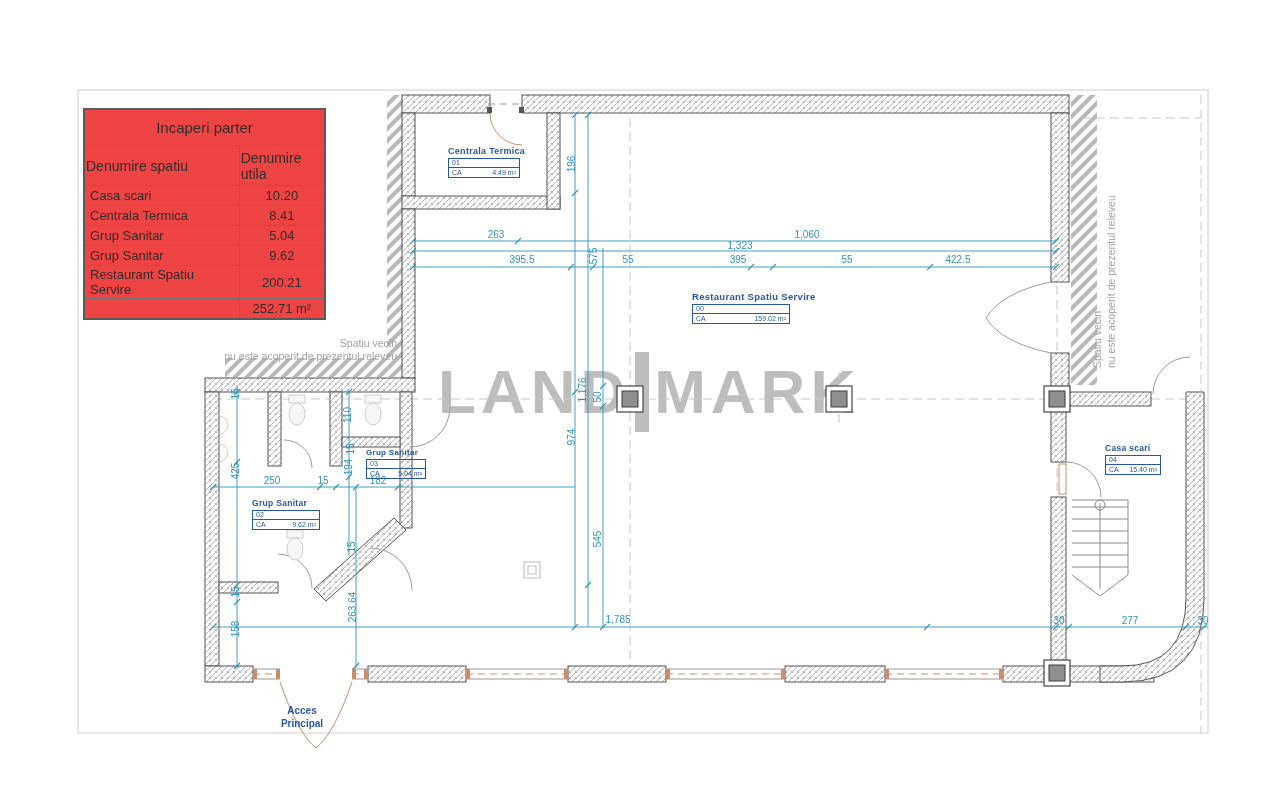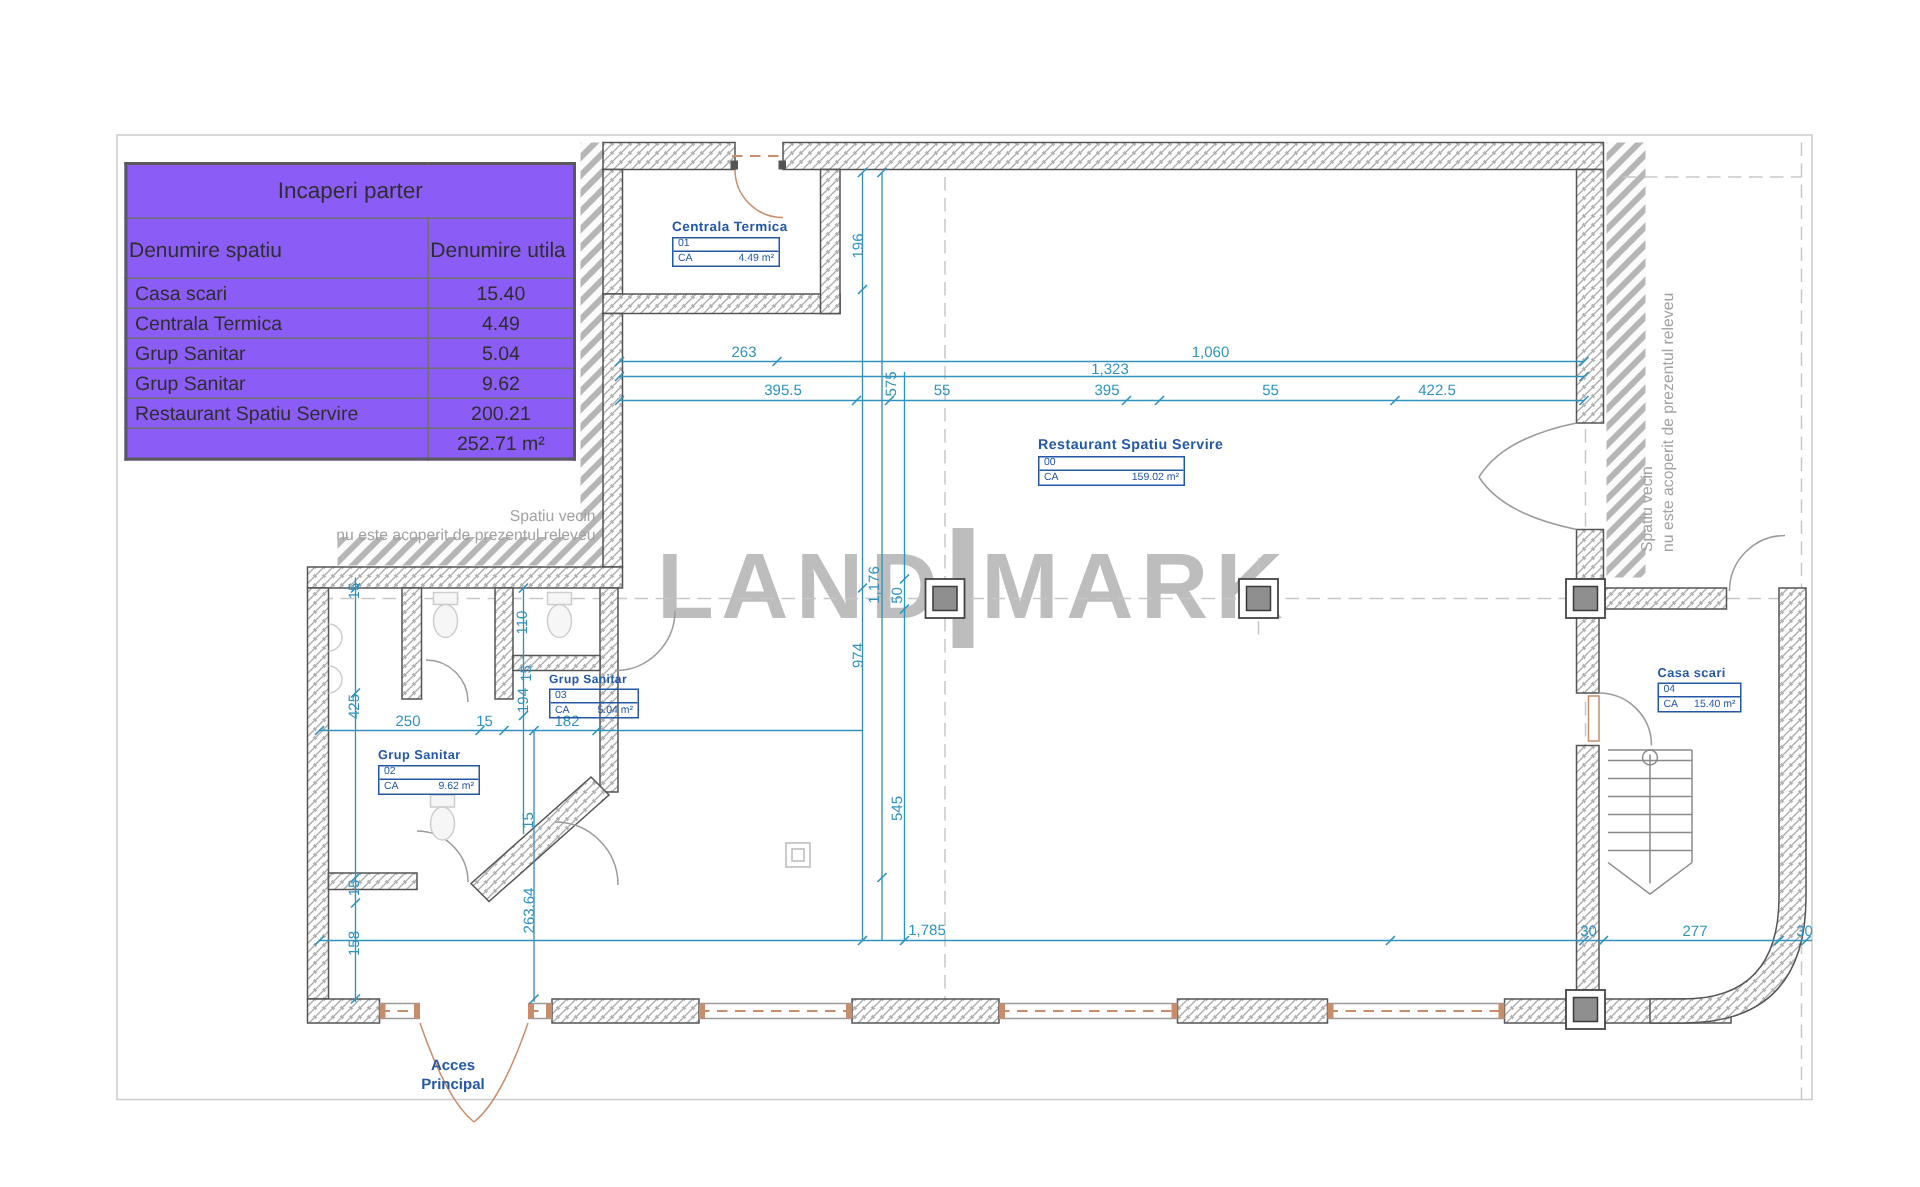--- a/index.html
+++ b/index.html
@@ -10,22 +10,22 @@
       color:#bdbdbd;font-weight:bold;font-size:62px;letter-spacing:5px;line-height:1;}
   #wm .bar{display:inline-block;width:14px;height:80px;background:#bdbdbd;margin:0 5px;}
   svg#plan{position:absolute;left:0;top:0;z-index:1;}
   
   .rl{position:absolute;z-index:2;color:#2458a6;}
   .rl-t{font-weight:bold;font-size:9px;white-space:nowrap;letter-spacing:.3px;}
   .rl-box{border:1px solid #2458a6;margin-top:2px;background:transparent;}
   .rl-r1{border-bottom:1px solid #2458a6;padding:0 3px;font-size:7px;line-height:8px;}
   .rl-r2{display:flex;justify-content:space-between;padding:0 3px;font-size:7px;line-height:9px;gap:4px;}
   
-  #tbl{position:absolute;left:83px;top:108px;z-index:2;width:301px;border-collapse:collapse;
-       color:#2e2e2e;background:#8b5cf6;}
+  #tbl{position:absolute;left:83px;top:108px;z-index:2;width:243px;border-collapse:collapse;
+       color:#2e2e2e;background:#ef4444;}
   #tbl td{border:1px solid #6f6f6f;}
   #tbl .tt{font-size:15px;text-align:center;height:33px;}
   #tbl .hd{font-size:14px;text-align:left;height:37px;}
   #tbl .nm{font-size:13px;padding-left:5px;height:17px;}
   #tbl .ar{font-size:13px;text-align:center;height:17px;}
   #tbl{border:2px solid #5a5a5a;}
   
   #acces{position:absolute;left:262px;top:704px;width:80px;z-index:2;text-align:center;
          color:#2458a6;font-size:10px;font-weight:bold;line-height:13px;}
 </style>
@@ -255,25 +255,25 @@
     <tbody>
         <tr>
           <td colspan="2" class="tt">Incaperi parter</td>
         </tr>
     <tr>
       <td class="hd">Denumire spatiu</td>
       <td class="hd">Denumire utila</td>
     </tr>
     <tr>
       <td class="nm">Casa scari</td>
-      <td class="ar">15.40</td>
+      <td class="ar">10.20</td>
     </tr>
     <tr>
       <td class="nm">Centrala Termica</td>
-      <td class="ar">4.49</td>
+      <td class="ar">8.41</td>
     </tr>
     <tr>
       <td class="nm">Grup Sanitar</td>
       <td class="ar">5.04</td>
     </tr>
     <tr>
       <td class="nm">Grup Sanitar</td>
       <td class="ar">9.62</td>
     </tr>
     <tr>

